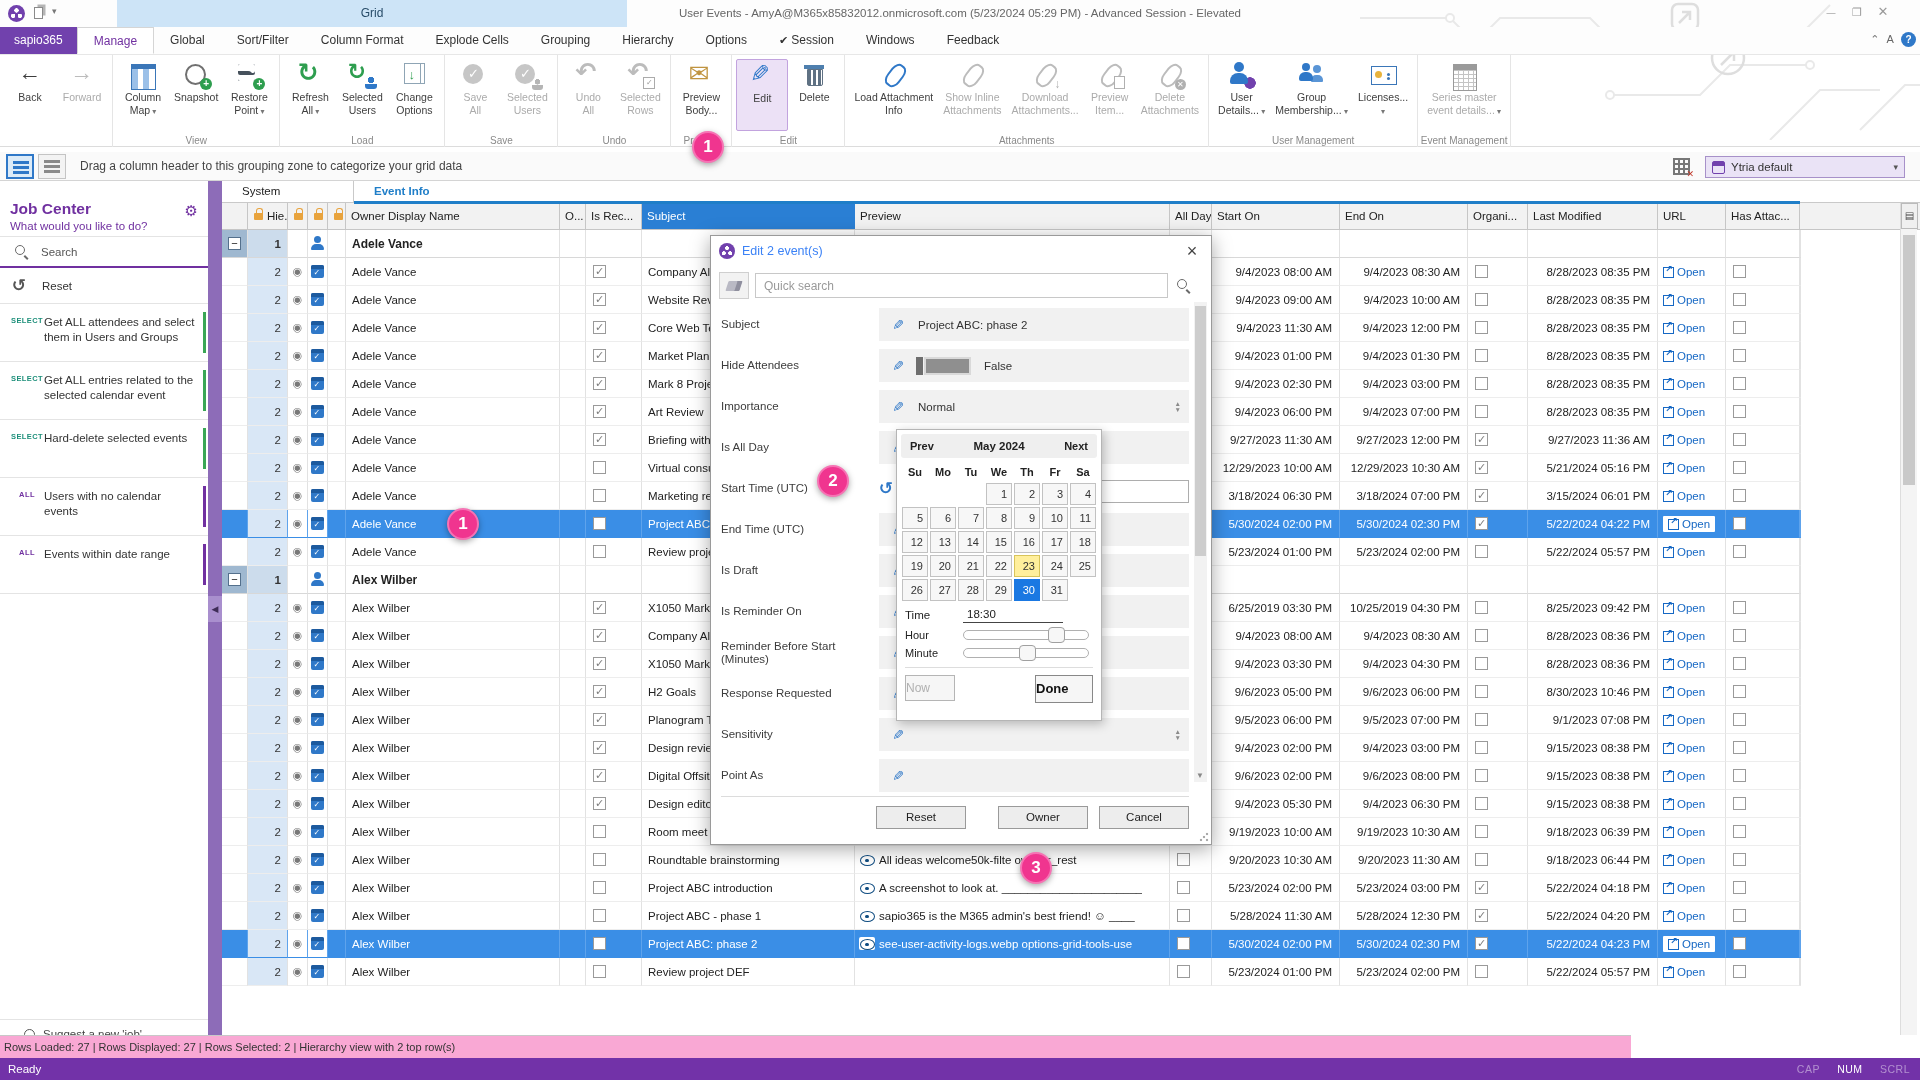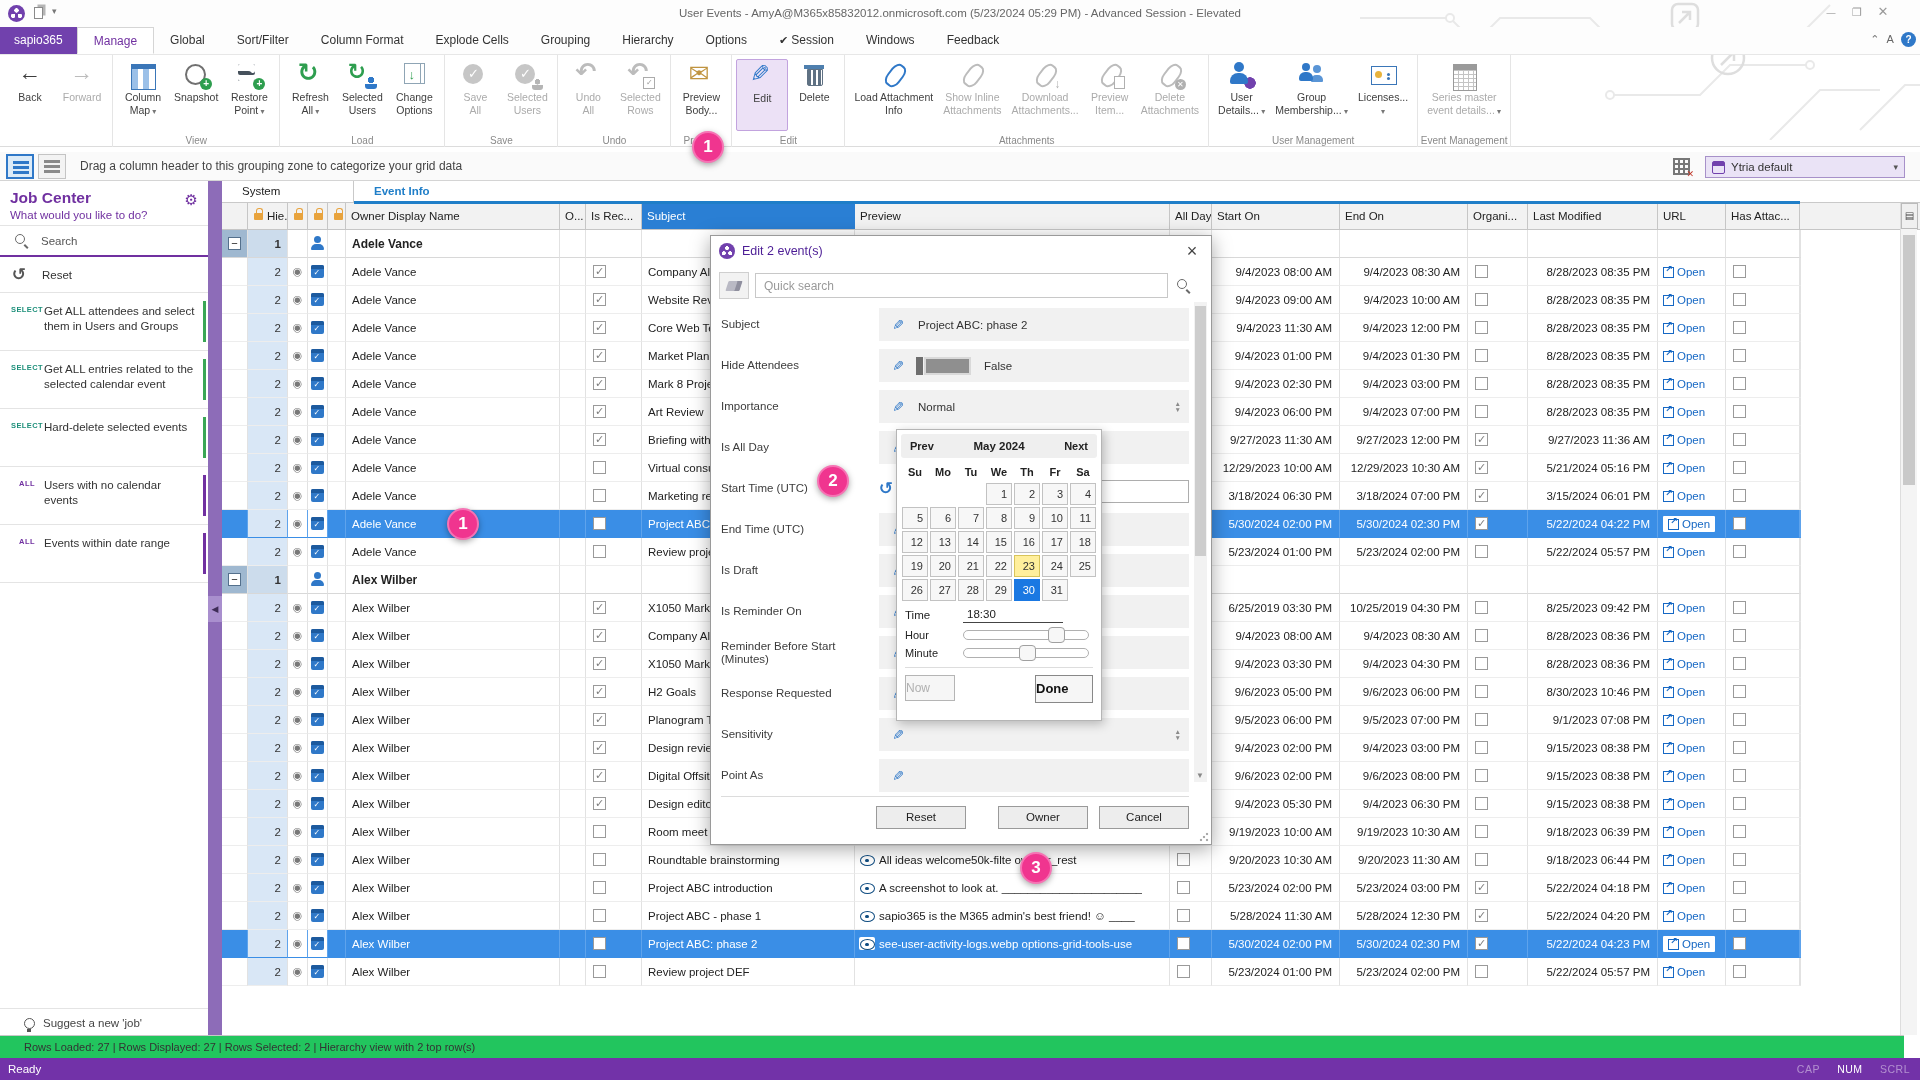--- a/index.html
+++ b/index.html
@@ -94,21 +94,21 @@
 #dragtext{position:absolute;left:80px;top:0;line-height:29px;color:#444;font-size:12px}
 .delfilter{position:absolute;right:230px;top:6px;width:17px;height:17px;
   background:repeating-linear-gradient(0deg,#777 0 1.5px,transparent 1.5px 5px),repeating-linear-gradient(90deg,#777 0 1.5px,transparent 1.5px 5px)}
 .delfilter::after{content:"✕";position:absolute;right:-4px;bottom:-4px;color:#c0392b;font-size:9px;font-weight:bold}
 #viewcombo{position:absolute;right:15px;top:4px;width:200px;height:22px;background:#eae3f6;border:1px solid #a violet;border:1px solid #a791c9;display:flex;align-items:center;padding:0 6px;color:#333}
 #viewcombo .cueicon{width:13px;height:13px;border:1.5px solid #7141ad;border-radius:2px;margin-right:6px;
   background:linear-gradient(#7141ad 0 4px,transparent 4px)}
 #viewcombo .dd{margin-left:auto;color:#555;font-size:9px}
 #viewcombo .dd::before{content:"▾"}
 
-#sidebar{position:absolute;left:0;top:181px;width:208px;height:854px;background:#fff;z-index:1}
+#sidebar{position:absolute;left:0;top:192px;width:208px;height:854px;background:#fff;z-index:1}
 #jc-head{padding:8px 10px 4px 10px;position:relative}
 #jc-title{color:#7030a0;font-weight:bold;font-size:15.5px}
 #jc-sub{color:#7030a0;font-size:11.5px;margin-top:2px}
 .gear{position:absolute;right:10px;top:10px;color:#7030a0;font-size:15px}
 .gear::before{content:"⚙"}
 #jc-search{position:relative;height:32px;border-top:1px solid #e4e4e4;border-bottom:2px solid #7030a0;display:flex;align-items:center;padding-left:14px;color:#555}
 .mag{display:inline-block;width:15px;height:15px;position:relative;margin-right:12px}
 .mag::before{content:"";position:absolute;left:1px;top:1px;width:8px;height:8px;border:1.8px solid #6a6a6a;border-radius:50%}
 .mag::after{content:"";position:absolute;left:10.5px;top:10.5px;width:5px;height:1.8px;background:#6a6a6a;transform:rotate(45deg);transform-origin:0 0}
 #jc-reset{height:36px;display:flex;align-items:center;padding-left:12px;border-bottom:1px solid #e4e4e4;color:#333}
@@ -186,21 +186,21 @@
 .row.sel .c.w-ic1,.row.sel .c.w-ic2{background:#fff}
 .row.sel .url-w{background:#fff;padding:2px 5px;border-radius:1px}
 .row.sel .eye{background:#fff;border-radius:2px}
 
 #gscroll{position:absolute;right:3px;top:22px;bottom:0;width:17px;background:#f4f4f4;border-left:1px solid #ddd;z-index:2}
 #gscroll .chooser{position:absolute;left:0;top:0;width:17px;height:26px;background:#f0f0f0;border:1px solid #bbb;color:#444;font-size:10px;text-align:center;line-height:24px}
 #gscroll .chooser::before{content:"▤"}
 #gscroll .thumb{position:absolute;left:2px;top:32px;width:12px;height:250px;background:#c9c9c9}
 
 #dialog{position:absolute;left:710px;top:235px;width:502px;height:610px;background:#fff;border:1px solid #9a9a9a;box-shadow:0 4px 18px rgba(0,0,0,.35);z-index:40}
-#dtitle{height:30px;display:flex;align-items:center;padding:8px 8px;font-size:12.5px;color:#4c1d95}
+#dtitle{height:30px;display:flex;align-items:center;padding:8px 8px;font-size:12.5px;color:#3b82f6}
 .dlogo{width:16px;height:16px;border-radius:50%;background-color:#7141ad;margin-right:7px;
   background-image:radial-gradient(circle at 50% 32%,#fff 1.8px,transparent 2.2px),radial-gradient(circle at 30% 64%,#fff 1.8px,transparent 2.2px),radial-gradient(circle at 70% 64%,#fff 1.8px,transparent 2.2px)}
 .dclose{margin-left:auto;color:#444;font-size:15px;width:22px;text-align:center}
 .dclose::before{content:"×";font-size:18px}
 #dsearchrow{position:absolute;left:8px;top:36px;right:20px;height:27px;display:flex;align-items:center}
 .erasebtn{width:30px;height:27px;background:#f2f2f2;border:1px solid #cfcfcf;display:flex;align-items:center;justify-content:center;margin-right:6px}
 .erase{width:14px;height:10px;background:#b9b9c4;transform:skewX(-18deg);border-radius:1px;box-shadow:inset -5px 0 0 #8f8f9e}
 #dsearch{flex:1;height:25px;border:1px solid #c8c8c8;color:#9a9a9a;display:flex;align-items:center;padding-left:8px;font-size:12px}
 #dsearchrow .mag{margin-left:8px;margin-right:0}
 #dbody{position:absolute;left:10px;top:72px;right:22px;bottom:58px}
@@ -251,21 +251,21 @@
 
 #dscroll{position:absolute;right:4px;top:66px;bottom:62px;width:13px;background:#f2f2f2}
 #dscroll .thumb{position:absolute;left:1px;top:4px;width:11px;height:250px;background:#cdcdcd}
 #dscroll::after{content:"▼";position:absolute;bottom:2px;left:2px;font-size:8px;color:#888}
 #dbtns{position:absolute;left:10px;right:22px;bottom:10px;height:38px;border-top:1px solid #dcdcdc}
 .dbtn{position:absolute;top:9px;width:90px;height:23px;background:#ededed;border:1px solid #9a9a9a;text-align:center;line-height:21px;color:#222;font-size:11.5px}
 #btn-reset{left:155px}#btn-apply{left:277px}#btn-cancel{right:0}
 .grip{position:absolute;right:2px;bottom:2px;width:10px;height:10px;
   background:radial-gradient(circle at 8px 2px,#aaa 1.2px,transparent 1.6px),radial-gradient(circle at 8px 8px,#aaa 1.2px,transparent 1.6px),radial-gradient(circle at 2px 8px,#aaa 1.2px,transparent 1.6px),radial-gradient(circle at 5px 5px,#aaa 1.2px,transparent 1.6px)}
 
-#statusbar{position:absolute;left:0;top:1035px;width:1904px;height:23px;background:#22c55e;border-top:1px solid #c8c8c8;line-height:22px;padding-left:24px;color:#333;font-size:11px;z-index:2}
+#statusbar{position:absolute;left:0;top:1035px;width:1631px;height:23px;background:#f9a8d4;border-top:1px solid #c8c8c8;line-height:22px;padding-left:4px;color:#333;font-size:11px;z-index:2}
 #bottombar{position:absolute;left:0;top:1058px;width:1920px;height:22px;background:#7232a8;color:#fff;line-height:22px;padding-left:8px;font-size:11.5px;z-index:2}
 #keystates{position:absolute;right:10px;top:0;letter-spacing:.5px;font-size:10.5px}
 #keystates .dim{color:rgba(255,255,255,.45);margin-left:14px}
 #keystates .lit{color:#fff;margin-left:14px}
 
 .badge{position:absolute;width:32px;height:32px;border-radius:50%;background:#f0358f;color:#fff;font-weight:bold;font-size:17px;display:flex;align-items:center;justify-content:center;z-index:60;box-shadow:0 2px 6px rgba(0,0,0,.35);border:2px solid #f673b4}
 #badge1r{left:692px;top:131px}
 #badge1g{left:447px;top:508px}
 #badge2{left:817px;top:465px}
 #badge3{left:1020px;top:852px}
@@ -292,20 +292,21 @@
     <g fill="none" stroke="#dedede" stroke-width="2.5">
       <rect x="312" y="4" width="26" height="26" rx="6"></rect>
         <path d="M319 23 L330 12 M322 12 h8 v8"></path>
       <circle cx="368" cy="58" r="16"></circle>
         <path d="M361 65 L374 52 M365 52 h9 v9"></path>
     </g>
   </svg>
   <span class="applogo"></span>
   <span class="wcopy"></span>
   <span class="qcaret"></span>
+  <div id="ctxband">Grid</div>
   <div id="wintitle">User Events - AmyA@M365x85832012.onmicrosoft.com (5/23/2024 05:29 PM) - Advanced Session - Elevated</div>
   <span class="winbtn min"></span>
   <span class="winbtn max"></span>
   <span class="winbtn cls"></span>
 </div>
 
 <div id="tabs">
 
 <div class="tab brand">sapio365</div>
     <div class="tab active">Manage</div>

